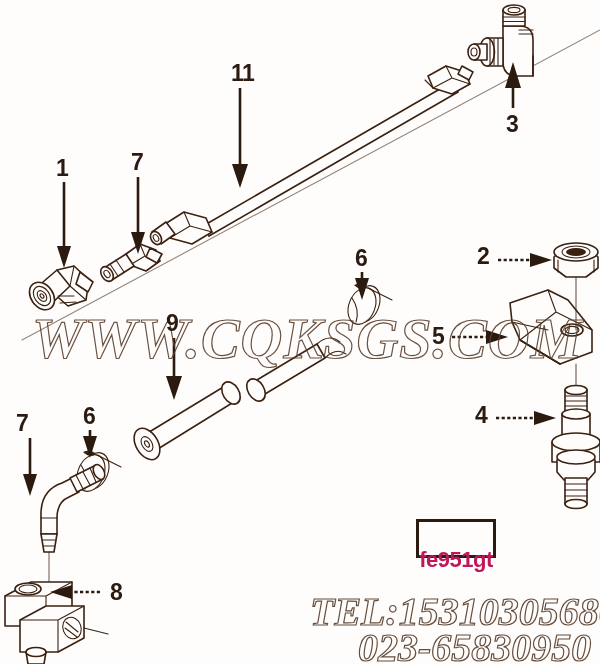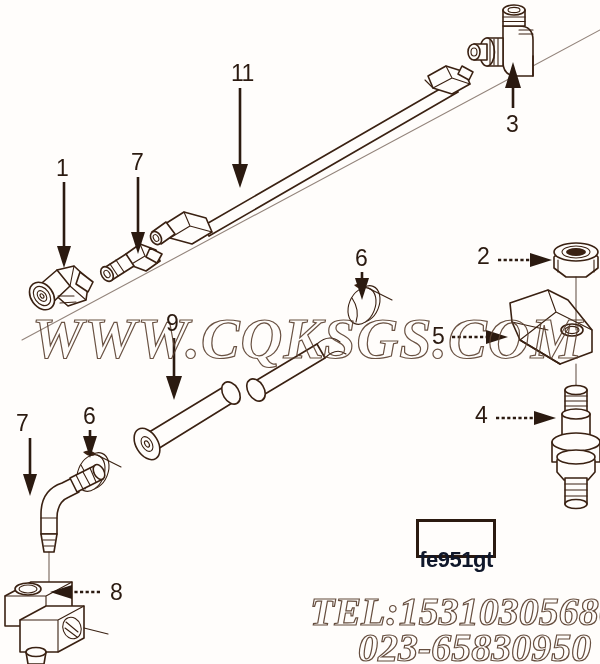--- a/index.html
+++ b/index.html
@@ -1,27 +1,27 @@
 <!DOCTYPE html>
 <html><head>
 <meta charset="utf-8">
 <style>
   html,body{margin:0;padding:0;background:#ffffff;}
   body{width:600px;height:664px;overflow:hidden;
        font-family:"Liberation Sans", sans-serif;}
   #stage{position:relative;width:600px;height:664px;background:#fffdfb;}
   #stage svg{position:absolute;left:0;top:0;}
   .lbl{position:absolute;font-family:"Liberation Sans", sans-serif;
-       font-weight:normal;color:#2b1a10;font-size:23px;line-height:1;
+       font-weight:bold;color:#2b1a10;font-size:23px;line-height:1;
        letter-spacing:-0.5px;}
   #partcode{position:absolute;left:416px;top:519px;width:74px;height:33px;
             border:3px solid #2b1a10;background:#fffdfb;
             display:flex;align-items:center;justify-content:center;}
   #partcode span{font-family:"Liberation Sans", sans-serif;font-weight:bold;
-            font-size:22px;color:#0f172a;letter-spacing:-0.5px;margin-top:42px;}
+            font-size:22px;color:#be185d;letter-spacing:-0.5px;margin-top:42px;}
 </style>
 </head>
 <body>
 
 <div id="stage">
 
   <svg width="600" height="664" viewBox="0 0 600 664">
     <defs>
       <style>
         .ln{fill:none;stroke:#3a2112;stroke-width:1.6;

